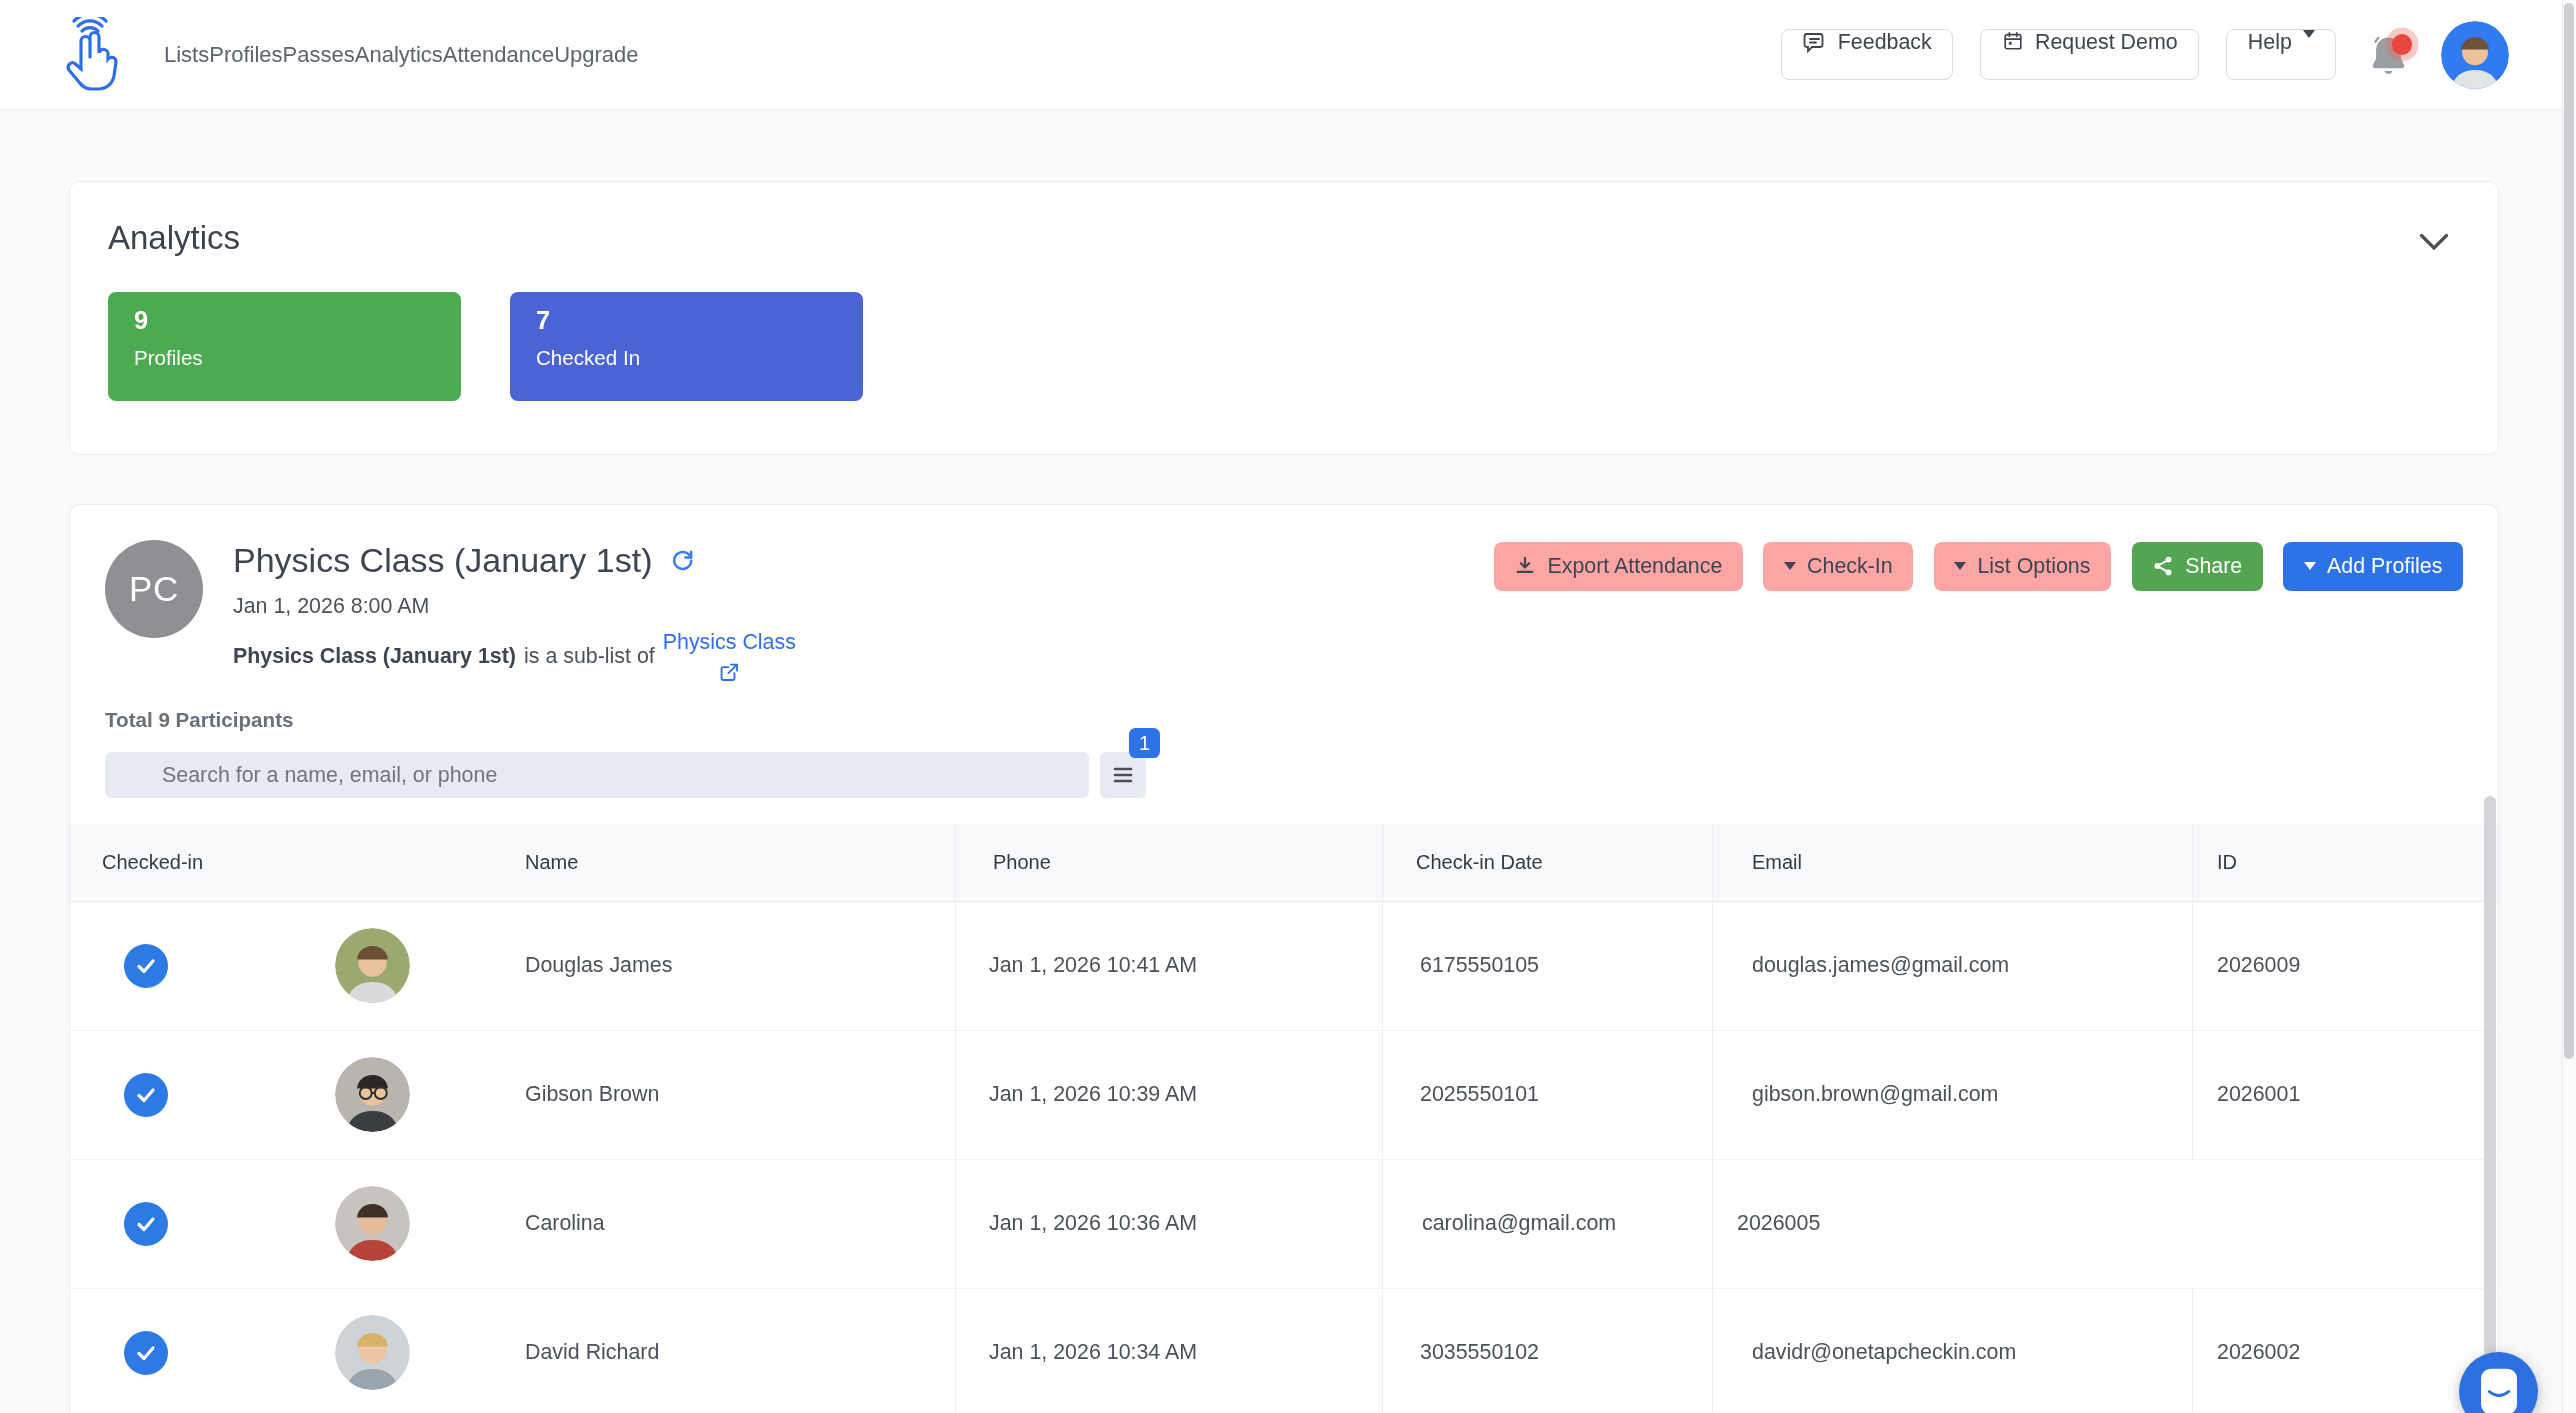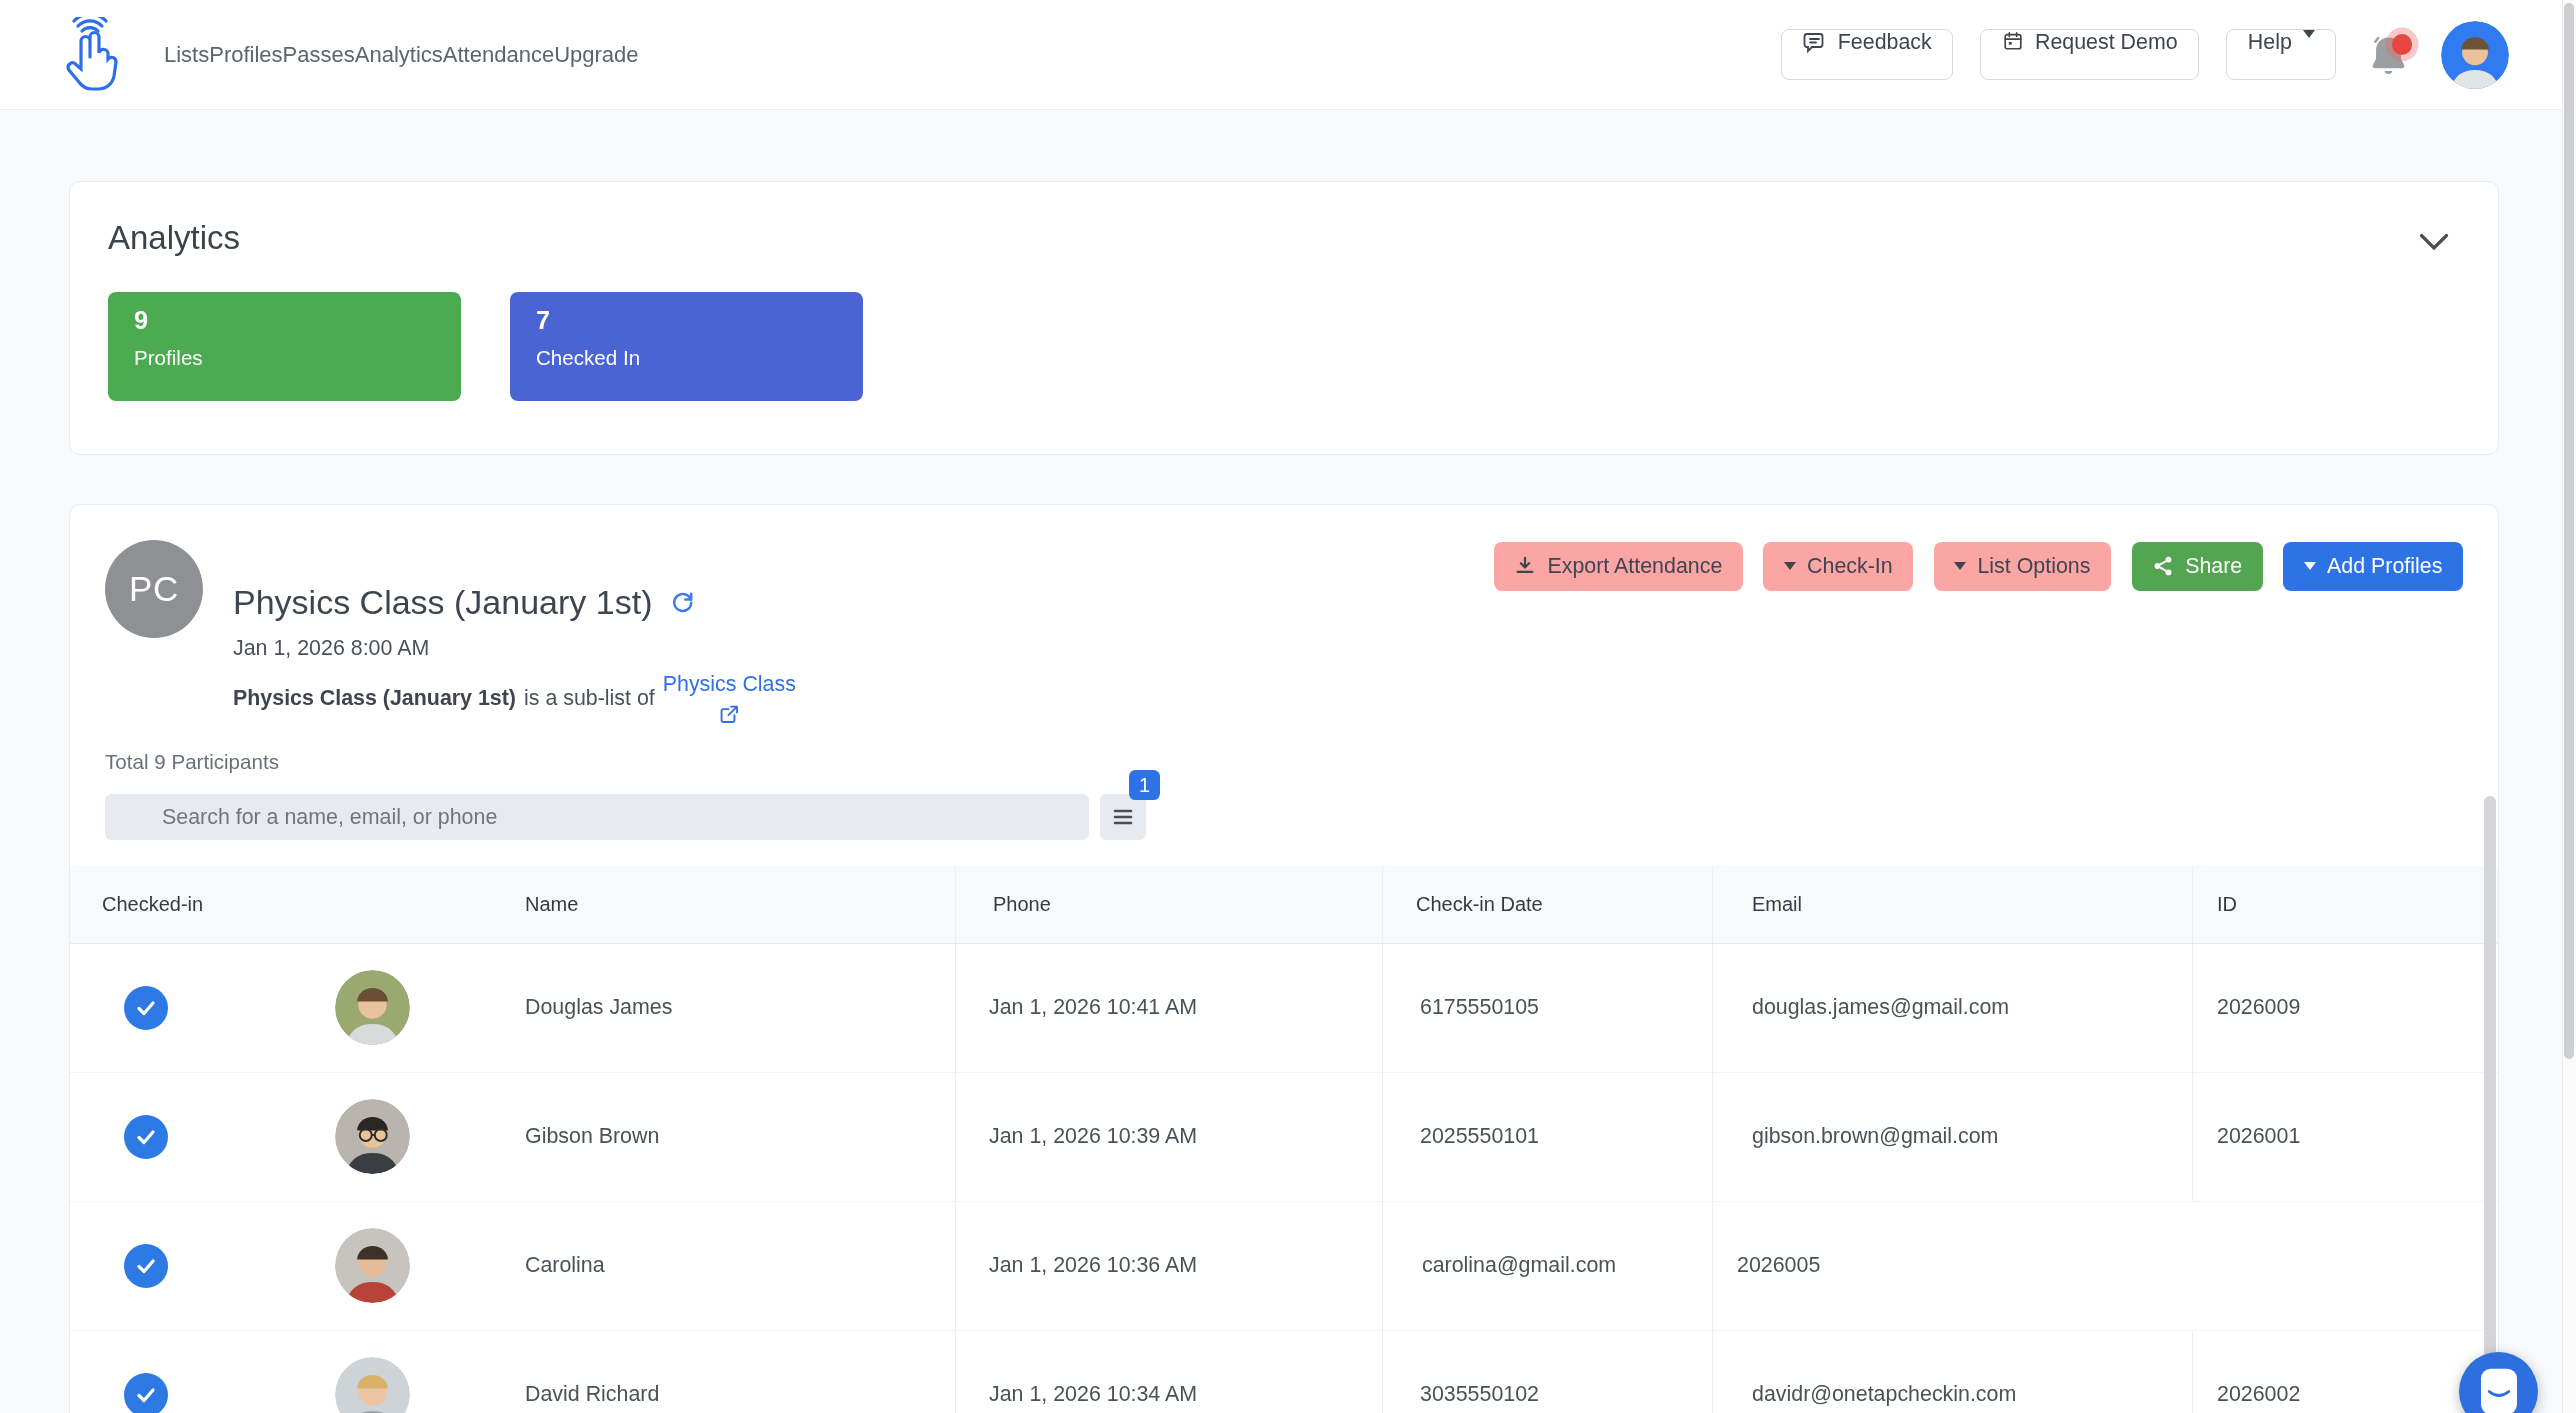--- a/index.html
+++ b/index.html
@@ -51,37 +51,37 @@
   .metric-green { background:#4cab50; }
   .metric-blue  { background:#4a64d3; }
 
   
   .list-card { margin-top:49px; height:910px; border-radius:11px 11px 0 0; border-bottom:none; padding-top:35px; overflow:hidden; }
   .list-head { display:flex; padding:0 35px; }
   .pc-avatar {
     width:98px; height:98px; border-radius:50%; background:#8f9093; color:#fff;
     font-size:35px; display:flex; align-items:center; justify-content:center; flex:none; letter-spacing:0.8px;
   }
-  .list-info { margin-left:30px;margin-top:42px; }
+  .list-info { margin-left:30px; }
   .list-title { font-size:34px; font-weight:500; color:#3f4550; line-height:41px; display:flex; align-items:center; gap:17.5px; }
   .refresh-icon { cursor:pointer; display:inline-flex; }
   .list-date { font-size:21.4px; color:#4b5159; margin-top:12.7px; line-height:25.4px; }
   .list-sub  { font-size:21.4px; color:#4b5159; margin-top:11px; line-height:25.4px; display:flex; align-items:center; gap:8px; }
   .list-sub b { color:#3f4550; font-weight:700; }
   .list-sub a { color:#2e6fe8; text-decoration:none; cursor:pointer; display:inline-flex; align-items:center; gap:6.4px;flex-direction:column; }
   .action-row { margin-left:auto; display:flex; gap:20.6px; align-items:flex-start; padding-top:1.6px; }
   .btn-soft, .btn-green, .btn-blue {
     height:49px; border:none; border-radius:8px; font-size:21.4px; font-family:inherit;
     display:inline-flex; align-items:center; gap:11px; padding:0 20.6px; cursor:pointer; white-space:nowrap;
   }
   .btn-soft  { background:#fca5a5; color:#3f4550; }
   .btn-green { background:#54a552; color:#fff; }
   .btn-blue  { background:#2e73e6; color:#fff; }
 
-  .total-line { font-size:20.6px; color:#697077; margin:25.4px 0 0 35px; line-height:24px; }
+  .total-line { font-size:20.6px; color:#697077; margin:25.4px 0 0 35px; line-height:24px;font-weight:bold; }
   .search-row { display:flex; margin:20.6px 35px 0 35px; }
   .search-input {
     width:984px; height:46px; background:#e8eaf2; border:none; border-radius:6.4px;
     font-size:21.4px; color:#3f4550; padding:0 19px 0 57px; font-family:inherit; outline:none;
   }
   .search-input::placeholder { color:#70757c; }
   .filter-btn {
     width:46px; height:46px; background:#e8eaf2; border-radius:6.4px; margin-left:11px;
     position:relative; display:flex; align-items:center; justify-content:center; cursor:pointer; flex:none;
   }

